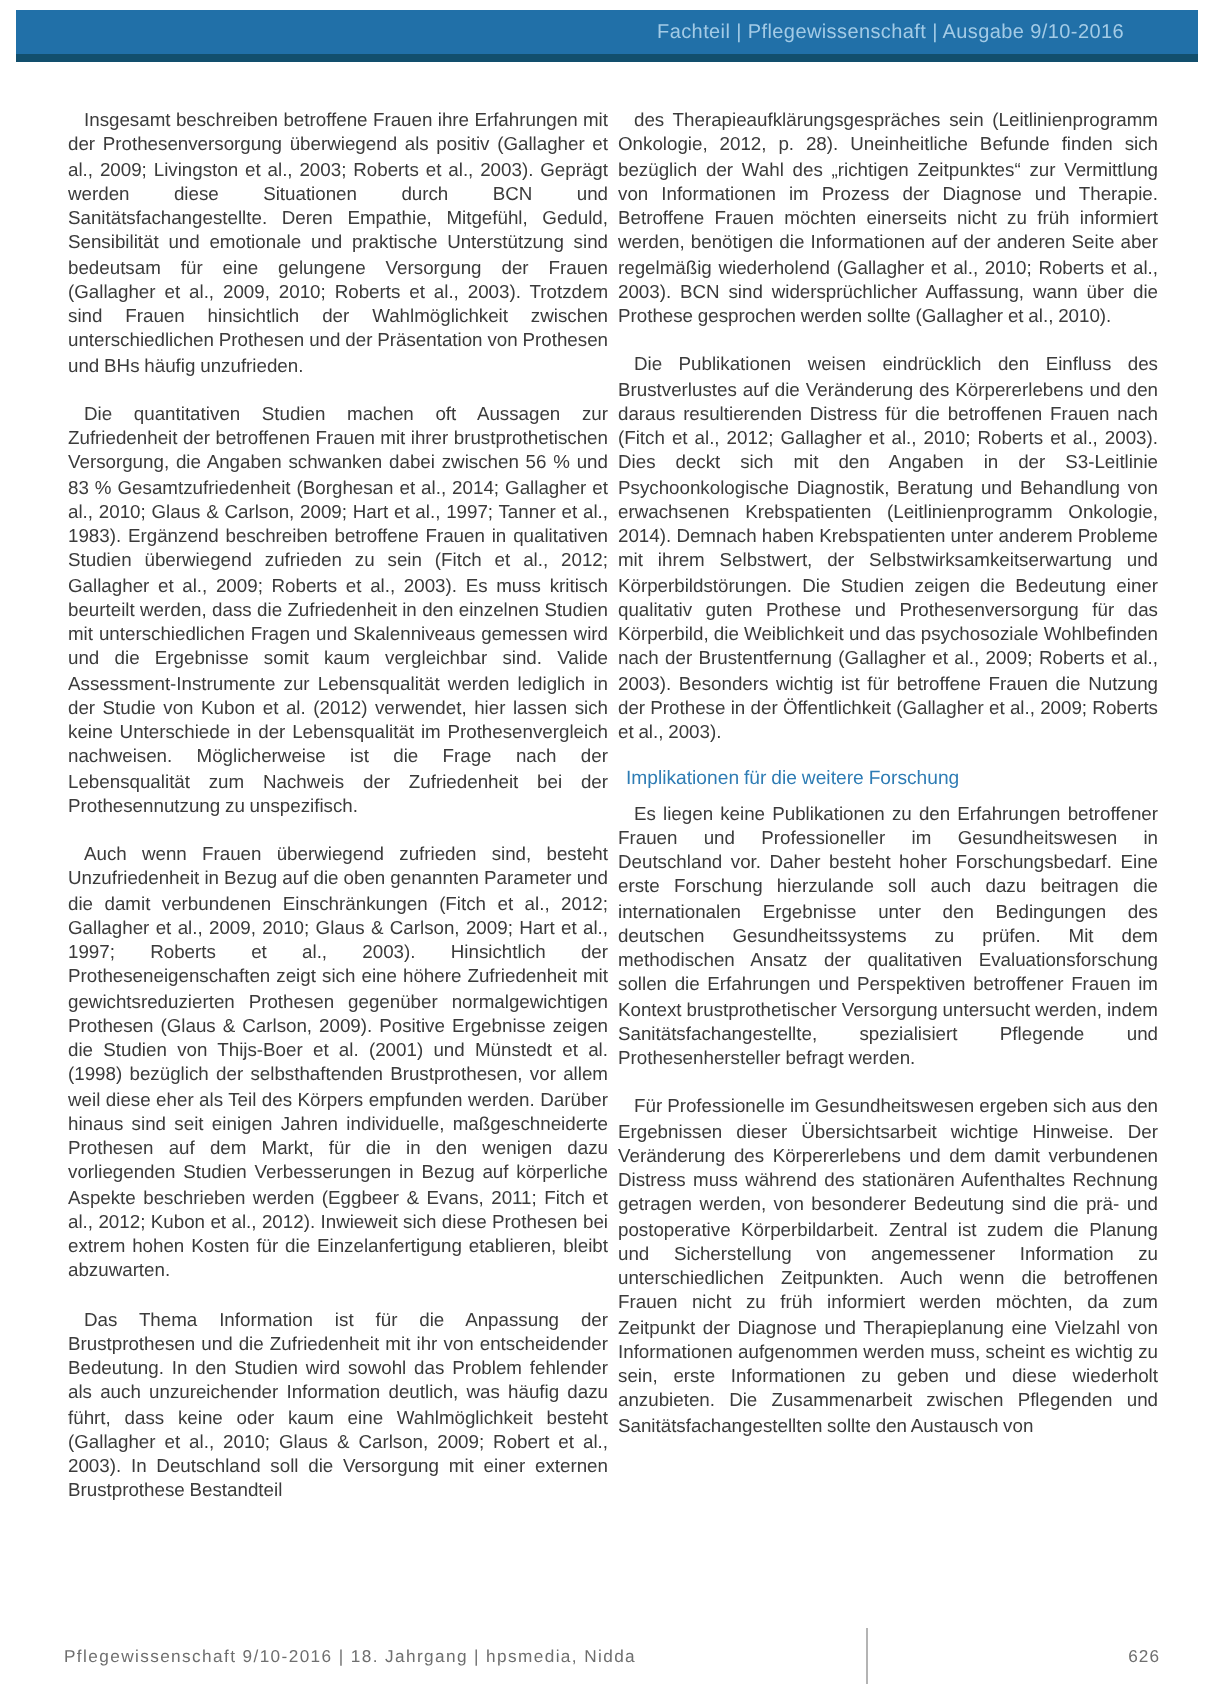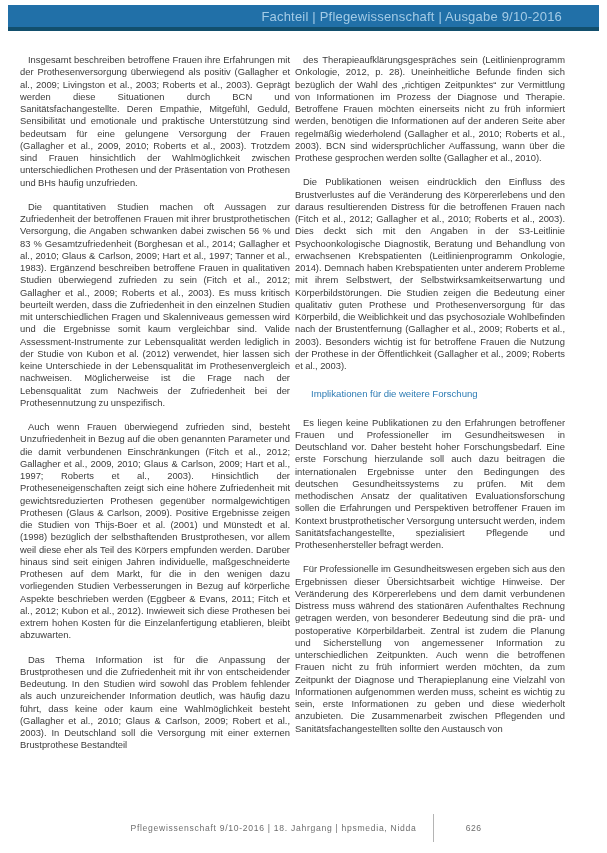--- a/index.html
+++ b/index.html
@@ -18,62 +18,62 @@
     background: #2170a8;
     border-bottom: 4px solid #124f6d;
     display: flex;
     align-items: center;
     justify-content: flex-end;
     padding-right: 37px;
     box-sizing: border-box;
   }
   .header-bar .bar-text {
     color: #a3cbe6;
-    font-size: 13px;
+    font-size: 10px;
     letter-spacing: 0.2px;
   }
   
   .content {
     position: absolute;
-    top: 54px; left: 20px;
+    top: 54px; left: 34px;
     width: 548px;
     display: flex;
     gap: 5px;
   }
   .col {
     width: 270px;
     text-align: justify;
     font-size: 9.4px;
     line-height: 12.25px;
     color: #3b3b3b;
     hyphens: auto;
     -webkit-hyphens: auto;
     word-spacing: -0.2px;
   }
   .col p {
     margin: 0 0 12px 0;
     text-indent: 8px;
   }
   .col h3.subhead {
-    margin: 16px;
+    margin: 4px;
     font-size: 9.6px;
     font-weight: normal;
     color: #2e7cb4;
     text-align: left;
     text-indent: 0;
   }
   
   .footer {
     position: absolute;
     left: 32px; right: 27px;
     bottom: 10px;
     height: 30px;
     display: flex;
     align-items: center;
-    justify-content: center;
+    justify-content: space-between;
     color: #6e6e6e;
     font-size: 8.6px;
     letter-spacing: 0.7px;
   }
   .footer .divider {
     width: 1px;
     height: 28px;
     background: #b4b4b4;
     margin-left: 16px;
     margin-right: 28px;

